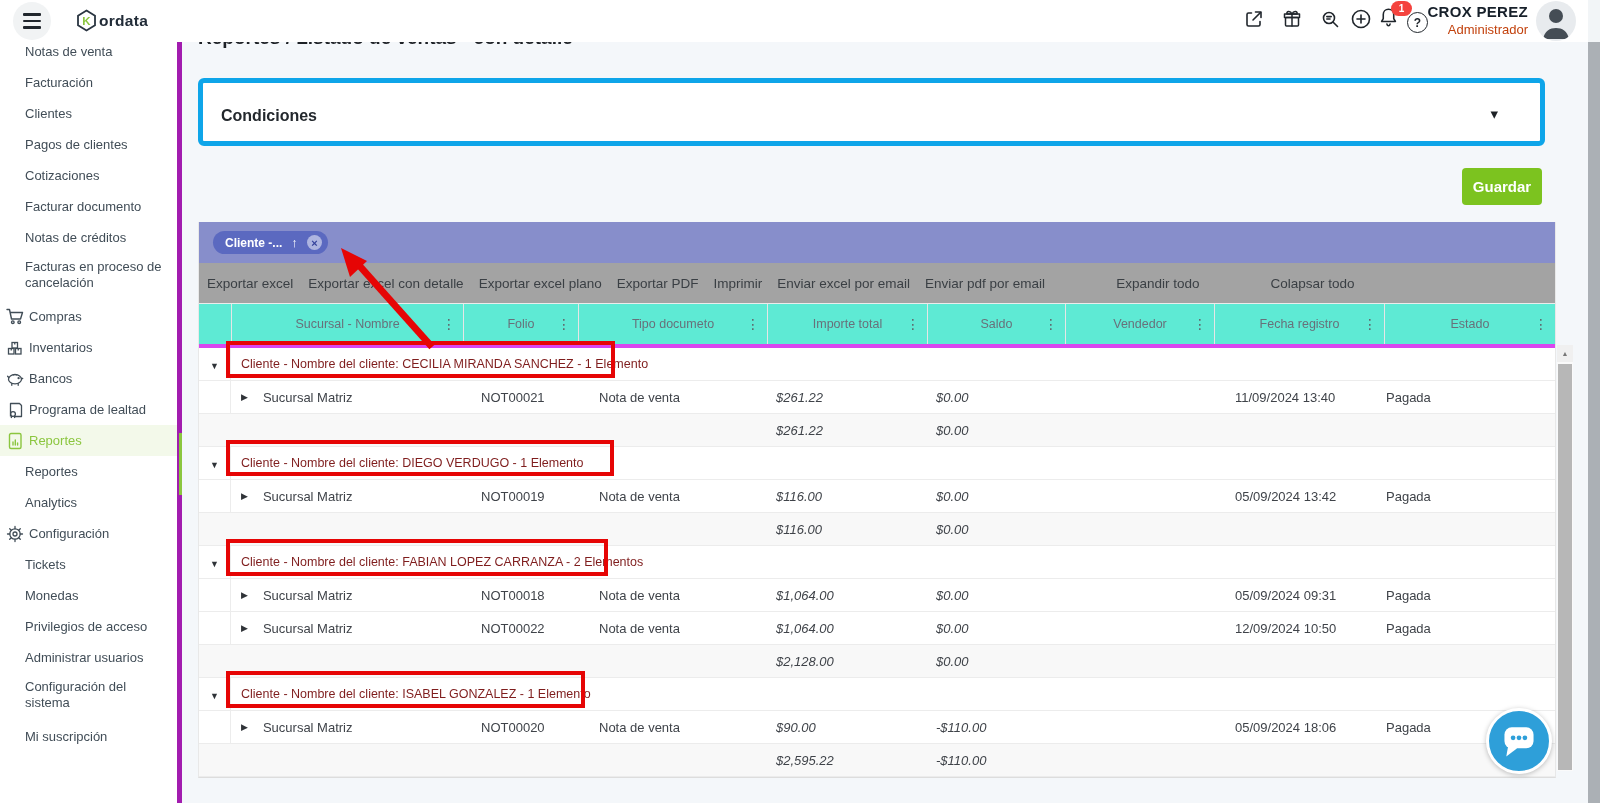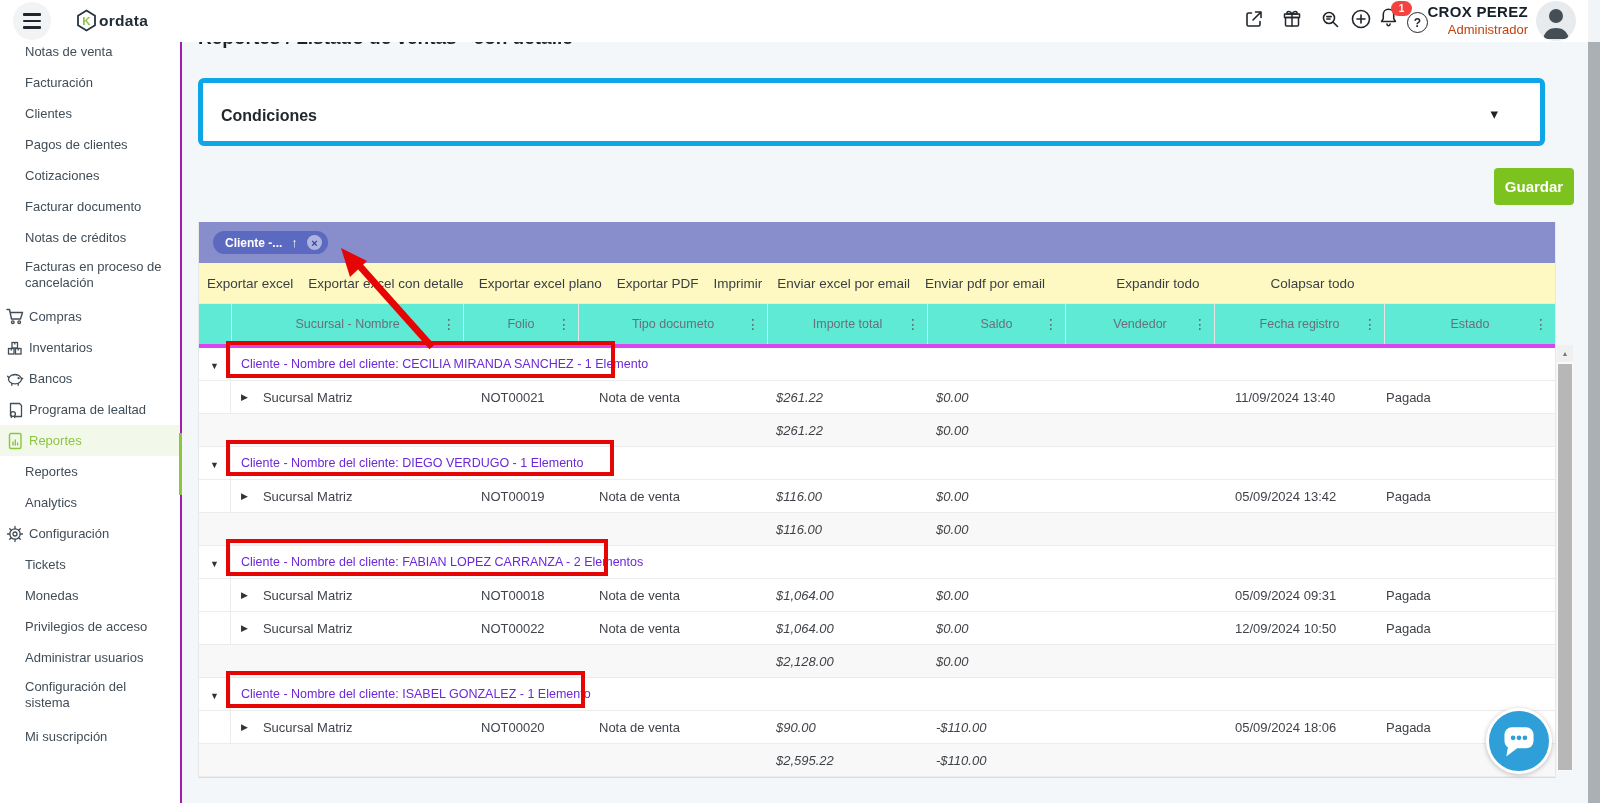--- a/index.html
+++ b/index.html
@@ -21,68 +21,68 @@
          color:#fff;font-size:10px;font-weight:700;display:flex;align-items:center;justify-content:center;
          padding:0 3px;z-index:32;}
   .user-name{position:absolute;right:72px;top:3px;width:200px;text-align:right;font-size:15px;
              font-weight:700;color:#17202a;letter-spacing:.3px;}
   .user-role{position:absolute;right:72px;top:22px;width:200px;text-align:right;font-size:13px;color:#c2410c;}
   .avatar{position:absolute;left:1536px;top:1px;width:40px;height:40px;border-radius:50%;
           background:#e8ebee;overflow:hidden;cursor:pointer;}
 
   
   .sidebar{position:absolute;left:0;top:0;width:182px;height:803px;background:#fff;
-           border-right:2px solid #a21caf;z-index:20;box-sizing:border-box;padding-top:36px;}
+           border-right:5px solid #a21caf;z-index:20;box-sizing:border-box;padding-top:36px;}
   .s-item{display:flex;align-items:center;height:31px;font-size:13px;color:#414d57;cursor:pointer;box-sizing:border-box;}
   .s-item.sub{padding-left:25px;}
   .s-item.icon-item{padding-left:6px;gap:5px;}
   .s-item.tall{height:48px;align-items:flex-start;padding-top:6px;}
   .s-item.tall .s-label{line-height:16px;padding-right:14px;}
   .s-icon{width:18px;height:18px;flex:0 0 18px;display:flex;align-items:center;justify-content:center;}
   .s-item.active{background:#f3f9ea;color:#8bc63f;font-weight:400;}
   .active-edge{position:absolute;left:179px;top:433px;width:3px;height:62px;background:#8bc63f;z-index:21;}
 
   
   .page-title{position:absolute;left:198px;top:27px;font-size:19px;font-weight:700;color:#1d2126;z-index:15;}
   .card{position:absolute;left:198px;top:78px;width:1347px;height:68px;background:#fff;
         border:5px solid #0ea5e9;border-radius:6px;box-sizing:border-box;z-index:12;cursor:pointer;}
   .card-title{position:absolute;left:18px;top:24px;font-size:16px;font-weight:700;color:#23282d;}
   .card-chev{position:absolute;right:42px;top:22px;font-size:15px;color:#1d2126;}
   .save-btn{position:absolute;left:1462px;top:168px;width:80px;height:37px;background:#7cc31f;border:none;
             border-radius:4px;color:#fff;font-weight:700;font-size:15px;z-index:12;cursor:pointer;
-            font-family:"Liberation Sans",sans-serif;margin-left:32px;}
+            font-family:"Liberation Sans",sans-serif;}
 
   
   .grid-block{position:absolute;left:198px;top:222px;width:1356px;z-index:12;background:#fff;
               border-left:1px solid #e8e8e8;border-right:1px solid #e8e8e8;border-bottom:1px solid #ddd;box-sizing:content-box;}
   .group-bar{height:41px;background:#878ecb;display:flex;align-items:center;padding-left:14px;}
   .chip{height:23px;background:#5b69c0;border-radius:12px;display:inline-flex;align-items:center;
         padding:0 6px 0 12px;gap:9px;color:#fff;cursor:pointer;}
   .chip-label{font-size:12px;font-weight:700;}
   .chip-up{font-size:13px;line-height:1;}
   .chip-x{width:15px;height:15px;border-radius:50%;background:rgba(255,255,255,.5);color:#35429b;
           font-size:11px;font-weight:700;display:flex;align-items:center;justify-content:center;cursor:pointer;}
-  .toolbar{height:40px;background:#fef9c3;border-bottom:1px solid #ececec;display:flex;align-items:center;
+  .toolbar{height:40px;background:#a3a3a3;border-bottom:1px solid #ececec;display:flex;align-items:center;
            padding-left:8px;gap:15px;font-size:13.5px;color:#3a3f44;}
   .toolbar .tb-item{cursor:pointer;white-space:nowrap;}
   .toolbar .sp{width:41px;}
 
   .grid-cols{display:grid;grid-template-columns:32px 232px 115px 189px 160px 138px 149px 170px 171px;}
   .thead{height:40px;border-bottom:4px solid #d946ef;background:#5eead4;}
   .th{position:relative;display:flex;align-items:center;justify-content:center;font-size:12.5px;
       color:#68707a;cursor:pointer;}
   .th + .th{border-left:1px solid #e6e6e6;}
   .dots{position:absolute;right:7px;font-size:14px;color:#5f6368;cursor:pointer;}
 
   .t-row{height:33px;align-items:center;font-size:13px;color:#3f4349;border-bottom:1px solid #ececec;background:#fff;box-sizing:border-box;}
   .t-row .cell{height:33px;line-height:33px;white-space:nowrap;overflow:hidden;}
   .c0{border-right:1px solid #ececec;text-align:center;}
   .sub-row{background:#f8f8f8;}
   .sub-row .c0{border-right:none;}
-  .group-label{grid-column:2 / -1;padding-left:10px;font-size:12.5px;color:#6d28d9;}
+  .group-label{grid-column:2 / -1;padding-left:10px;font-size:12.5px;color:#7f1d1d;}
   .c1{padding-left:10px;display:flex;align-items:center;gap:15px;}
   .c2{padding-left:18px;} .c3{padding-left:21px;}
   .c4,.c5{padding-left:9px;font-style:italic;} .c6{padding-left:18px;}
   .c7{padding-left:21px;} .c8{padding-left:2px;}
   .tri{font-size:9px;color:#2f3338;cursor:pointer;line-height:1;}
 
   
   .grid-scroll{position:absolute;left:1557px;top:345px;width:16px;height:426px;background:#fafafa;z-index:12;}
   .scroll-up{height:17px;background:#f0f0f0;display:flex;align-items:center;justify-content:center;
              font-size:7px;color:#777;cursor:pointer;}

